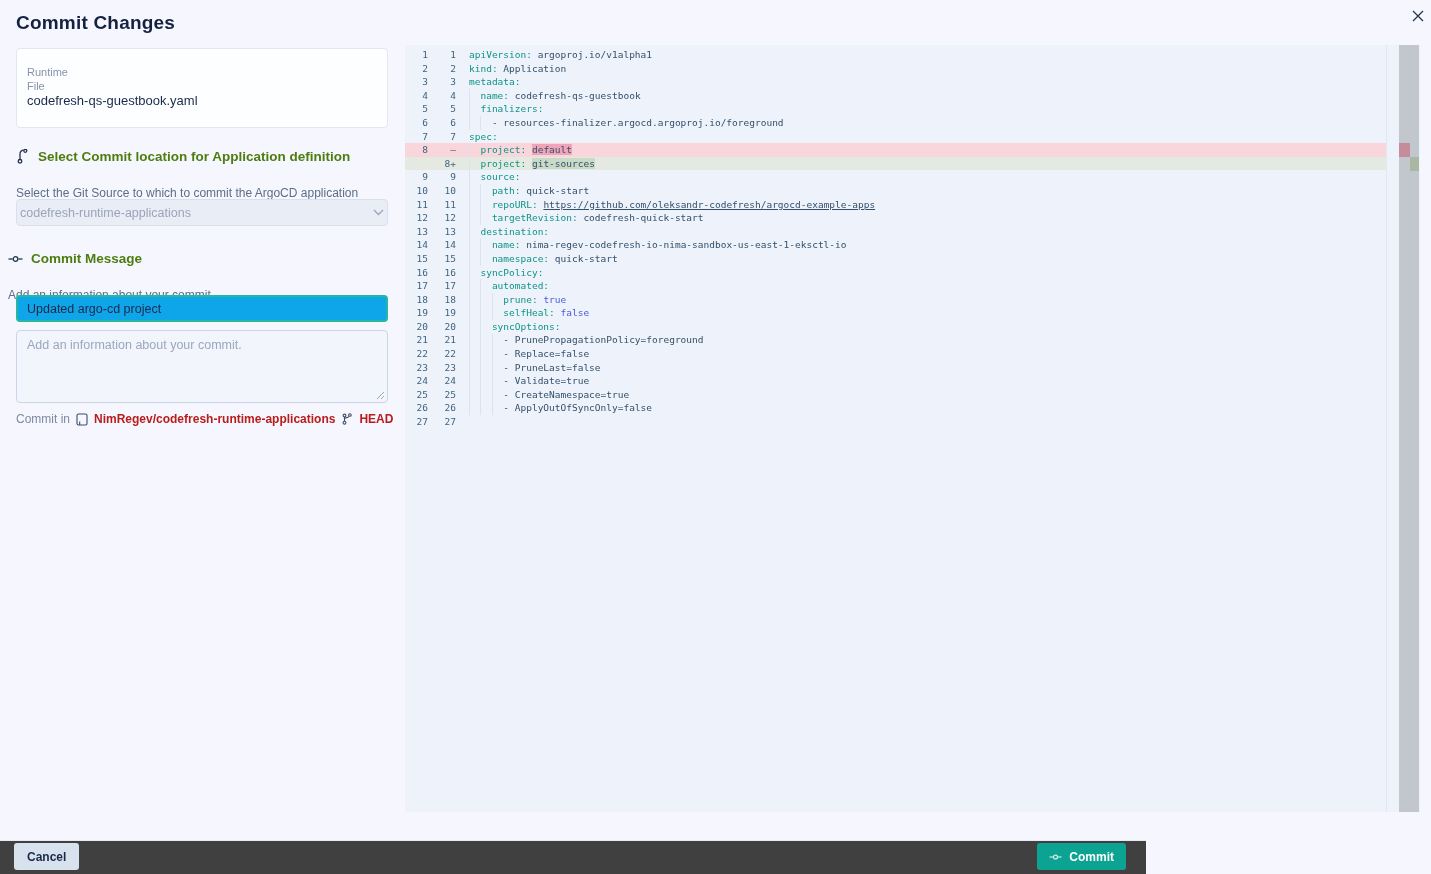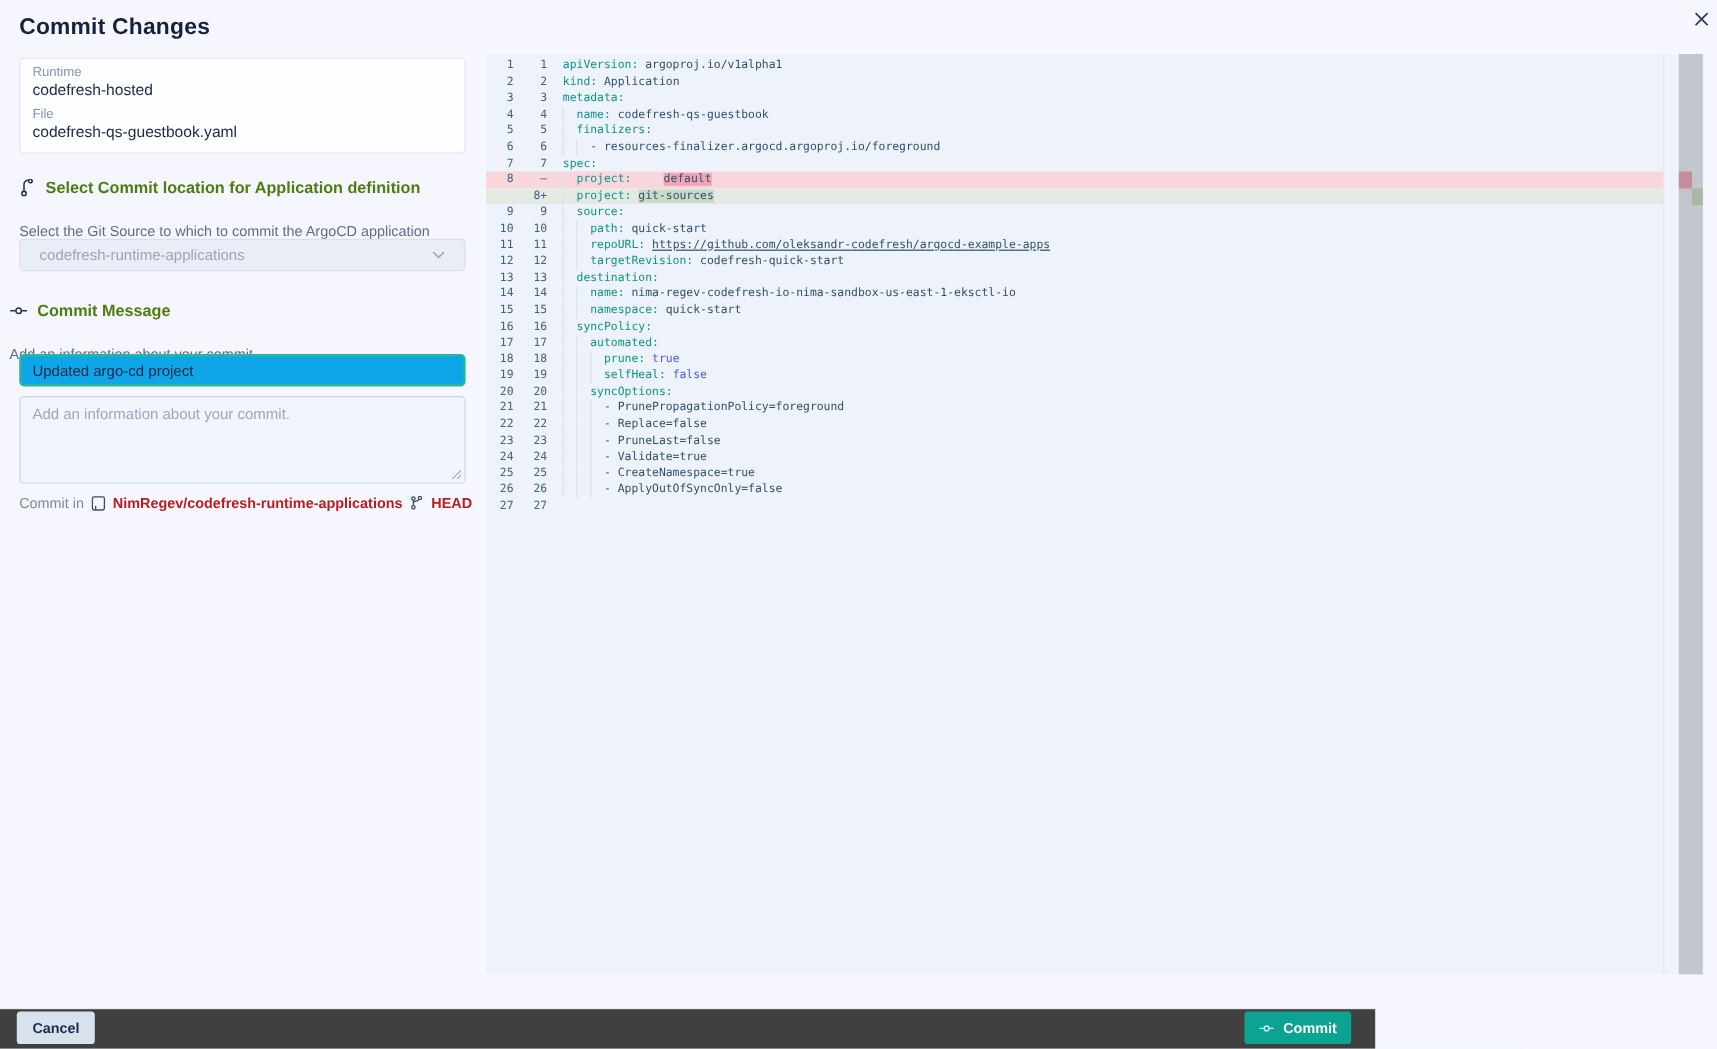--- a/index.html
+++ b/index.html
@@ -8,30 +8,30 @@
     position:relative;
     background:#f6f7fe;
     font-family:"Liberation Sans", sans-serif;
     color:#1b2a4a;
   }
 
   
   .dialog-title { position:absolute; left:16px; top:12px; font-size:19px; font-weight:bold; color:#14223f; letter-spacing:.2px; }
   .close-btn { position:absolute; left:1408px; top:6px; width:20px; height:20px; display:flex; align-items:center; justify-content:center; cursor:pointer; background:none; border:none; }
 
-  .info-card { position:absolute; left:16px; top:48px; width:372px; height:80px; background:#fdfeff; border:1px solid #e2e6f1; border-radius:4px; padding:4px 10px; }
+  .info-card { position:absolute; left:16px; top:48px; width:372px; height:80px; background:#fdfeff; border:1px solid #e2e6f1; border-radius:4px; padding:16px 10px; }
   .field-label { font-size:11px; color:#8694ac; line-height:14px; }
   .field-value { font-size:13px; color:#1b2a4a; line-height:16px; margin-bottom:5px; }
 
   .section-loc { position:absolute; left:16px; top:149px; width:372px; }
   .section-msg { position:absolute; left:8px; top:251px; width:372px; }
   .section-header { display:flex; align-items:center; gap:8px; font-size:13.5px; font-weight:bold; color:#4d7c0f; }
   .section-sub { font-size:12px; color:#5d6d88; margin-top:22px; }
 
-  .dropdown { position:absolute; left:16px; top:199px; width:372px; height:27px; background:#e9edf5; border:1px solid #d9dfec; border-radius:4px; display:flex; align-items:center; justify-content:space-between; padding:0 16px; font-size:12.5px; color:#9aa5bb; cursor:default; }
+  .dropdown { position:absolute; left:16px; top:199px; width:372px; height:27px; background:#e9edf5; border:1px solid #d9dfec; border-radius:4px; display:flex; align-items:center; justify-content:space-between; padding:0 3px; font-size:12.5px; color:#9aa5bb; cursor:default; }
 
   .summary-input { position:absolute; left:16px; top:295px; width:372px; height:27px; background:#0ea5e9; border:2px solid #25b7a2; border-radius:4px; padding:0 9px; font-size:12.5px; color:#1b2a4a; font-family:"Liberation Sans",sans-serif; outline:none; }
   .desc-wrap { position:absolute; left:16px; top:330px; width:372px; height:73px; }
   .desc-textarea { width:100%; height:100%; background:#f2f5fb; border:1px solid #ccd5e5; border-radius:4px; padding:7px 10px; font-size:12.5px; color:#1b2a4a; font-family:"Liberation Sans",sans-serif; resize:none; outline:none; }
   .desc-textarea::placeholder { color:#9aa8bf; }
   .resize-corner { position:absolute; right:3px; bottom:3px; }
 
   .commit-in { position:absolute; left:16px; top:412px; display:flex; align-items:center; gap:6px; font-size:12px; }
   .commit-in .muted { color:#7b89a1; }
   .commit-in .strong { color:#b91c1c; font-weight:bold; }
@@ -42,21 +42,21 @@
   .diff-row { display:flex; height:13.6px; line-height:13.6px; }
   .diff-row.removed { background:#f8d6dc; }
   .diff-row.added { background:#e4eae1; }
   .g1, .g2 { width:28px; flex:none; text-align:right; padding-right:5px; color:#3f647e; }
   .code-line { margin-left:8px; white-space:pre; }
   .guide { display:inline-block; width:2ch; height:13.6px; border-left:1px solid #dde3ee; vertical-align:top; }
   .seg-key { color:#0f9486; }
   .seg-plain { color:#33506a; }
   .seg-bool { color:#4c5be0; }
   .seg-link { color:#33506a; text-decoration:underline; cursor:pointer; }
-  .seg-del { background:#efa5b7; color:#33506a;margin-left:21px; }
+  .seg-del { background:#efa5b7; color:#33506a; }
   .seg-add { background:#c9dac6; color:#33506a; }
 
   .overview-ruler { position:absolute; left:994px; top:0; width:20px; height:767px; background:#c2c6cd; }
   .mark-del { position:absolute; left:0; top:98px; width:11px; height:14px; background:#c58d9b; }
   .mark-add { position:absolute; left:11px; top:112px; width:9px; height:14px; background:#a9b7a3; }
 
   
   .footer { position:absolute; left:0; top:840px; width:1146px; height:34px; background:#404040; border-top:1px solid #e8ebf4; }
   .cancel-btn { position:absolute; left:14px; top:2px; height:27px; padding:0 13px; background:#d8e1ee; border:none; border-radius:3px; font-size:12px; font-weight:bold; color:#1b2a4a; font-family:"Liberation Sans",sans-serif; cursor:pointer; }
   .commit-btn { position:absolute; right:20px; top:2px; height:27px; padding:0 12px; background:#0da393; border:none; border-radius:3px; font-size:12px; font-weight:bold; color:#ffffff; font-family:"Liberation Sans",sans-serif; display:flex; align-items:center; gap:7px; cursor:pointer; }
@@ -67,21 +67,20 @@
 <h1 class="dialog-title">Commit Changes</h1>
 
 <button class="close-btn">
   <svg width="12" height="12" viewBox="0 0 12 12" fill="none" stroke="#2a3953" stroke-width="1.4">
       <path d="M1 1 L11 11 M11 1 L1 11"></path>
     </svg>
 </button>
 
 <div class="info-card">
   <div class="field-label">Runtime</div>
-  <div class="field-value">codefresh-hosted</div>
   <div class="field-label">File</div>
   <div class="field-value">codefresh-qs-guestbook.yaml</div>
 </div>
 
 <div class="section-loc">
   <div class="section-header">
     <svg width="14" height="15" viewBox="0 0 14 15" fill="none" stroke="#22334f" stroke-width="1.3">
       <circle cx="4" cy="12.3" r="1.8"></circle>
       <path d="M4 10.4 V4.6 a3.4 3.4 0 0 1 3.4 -3.4"></path>
       <circle cx="9.3" cy="1.8" r="1.5"></circle>

